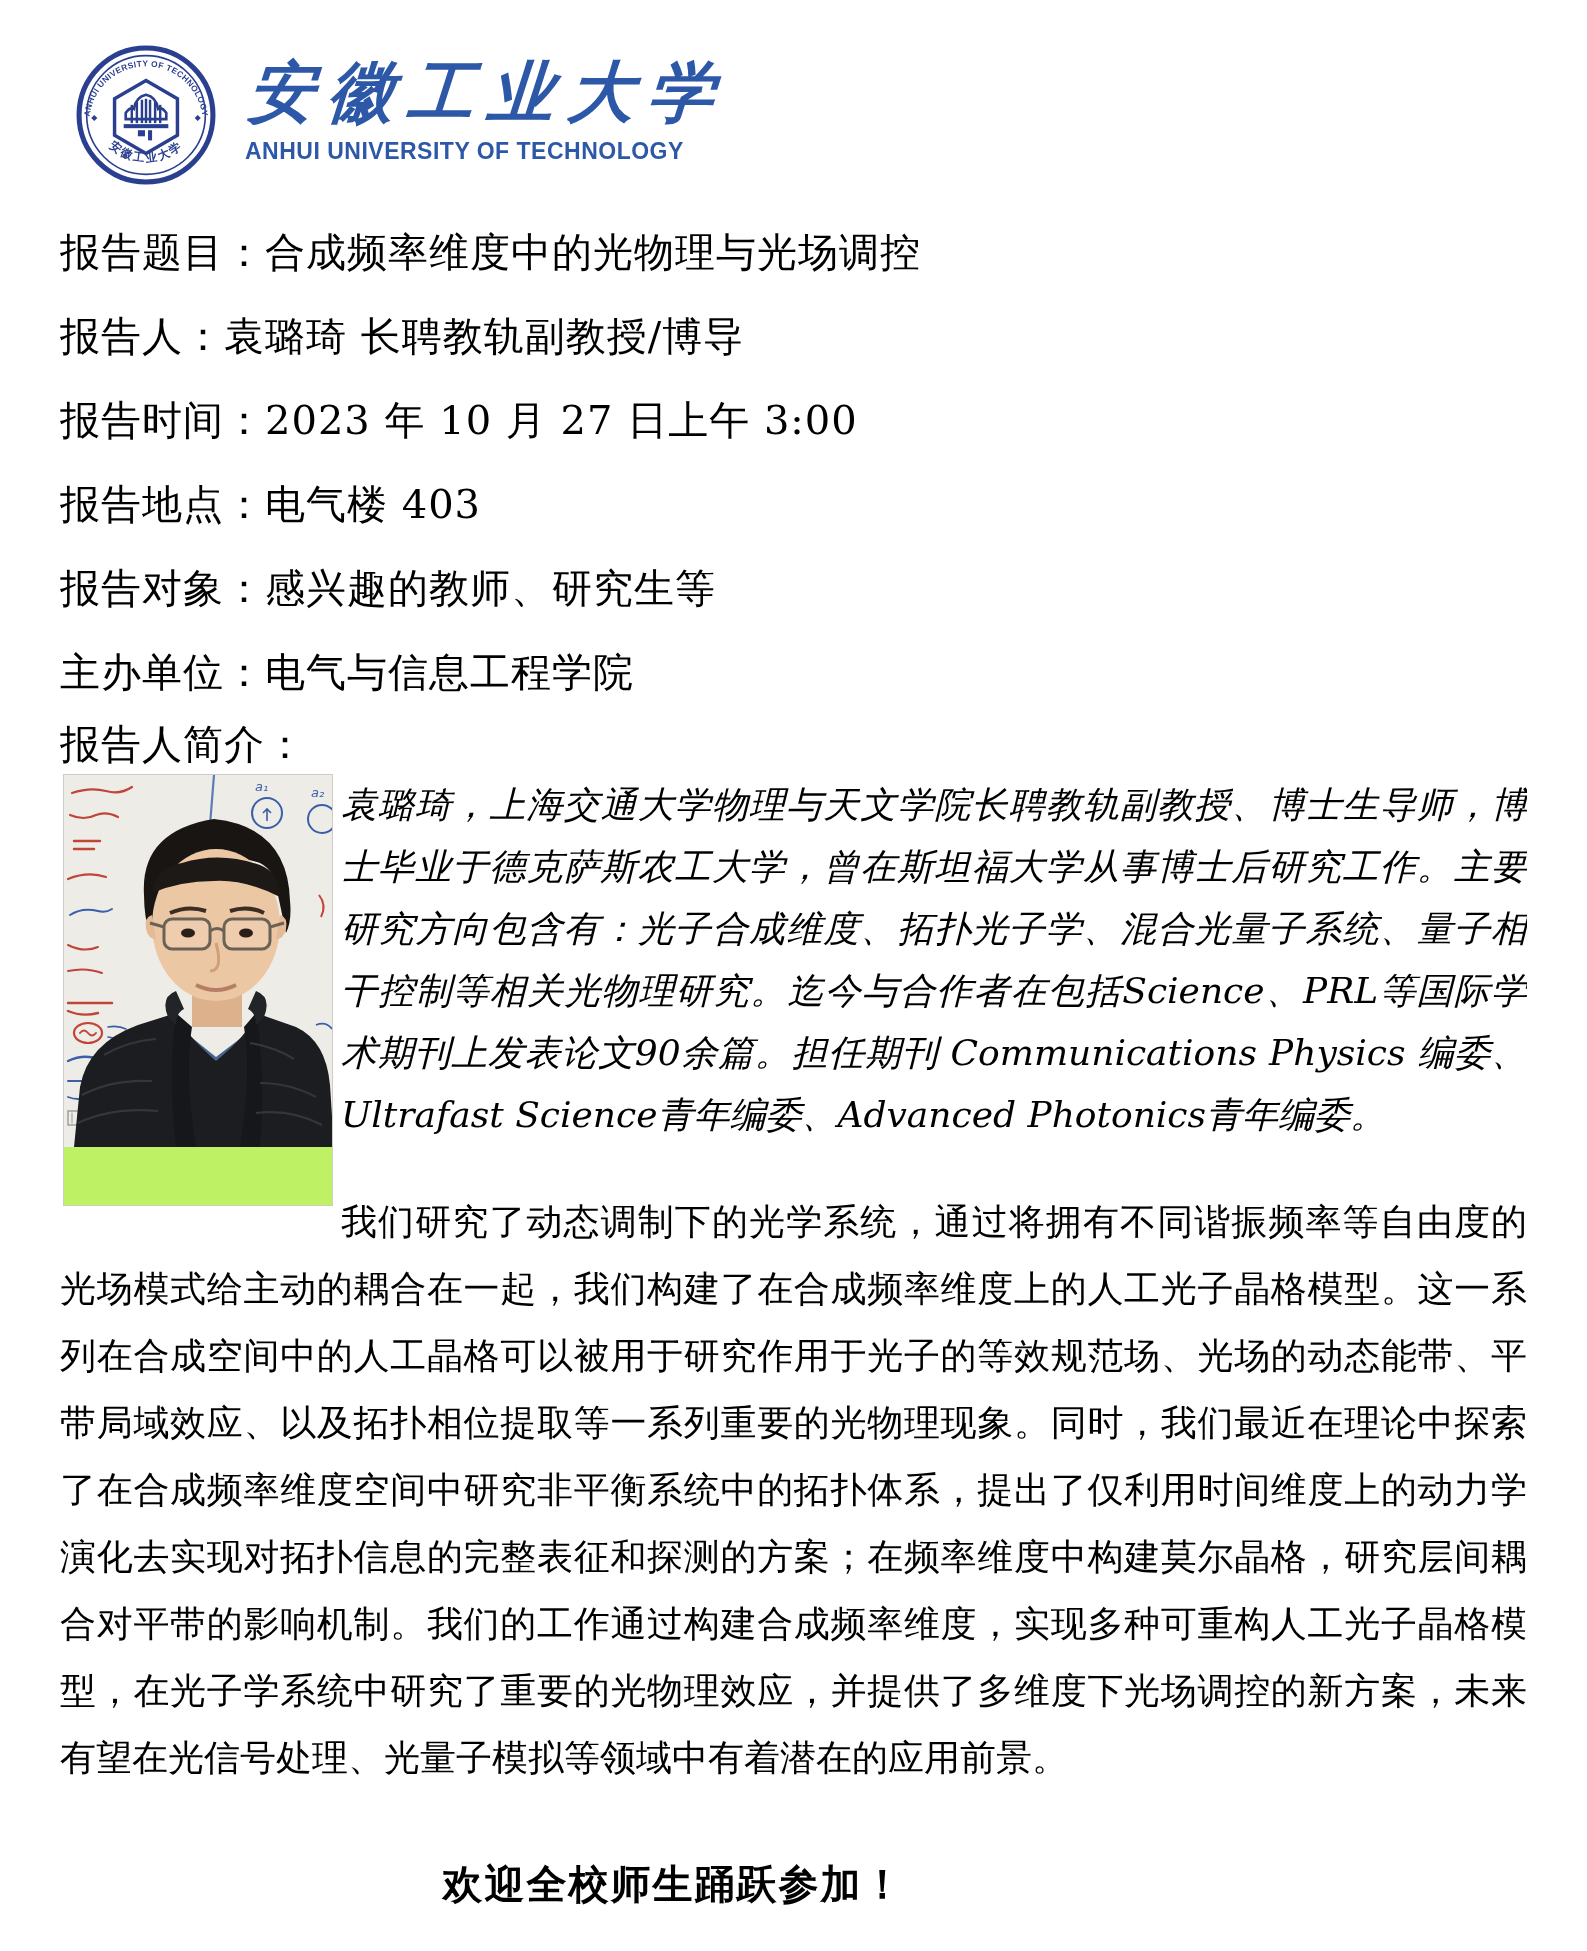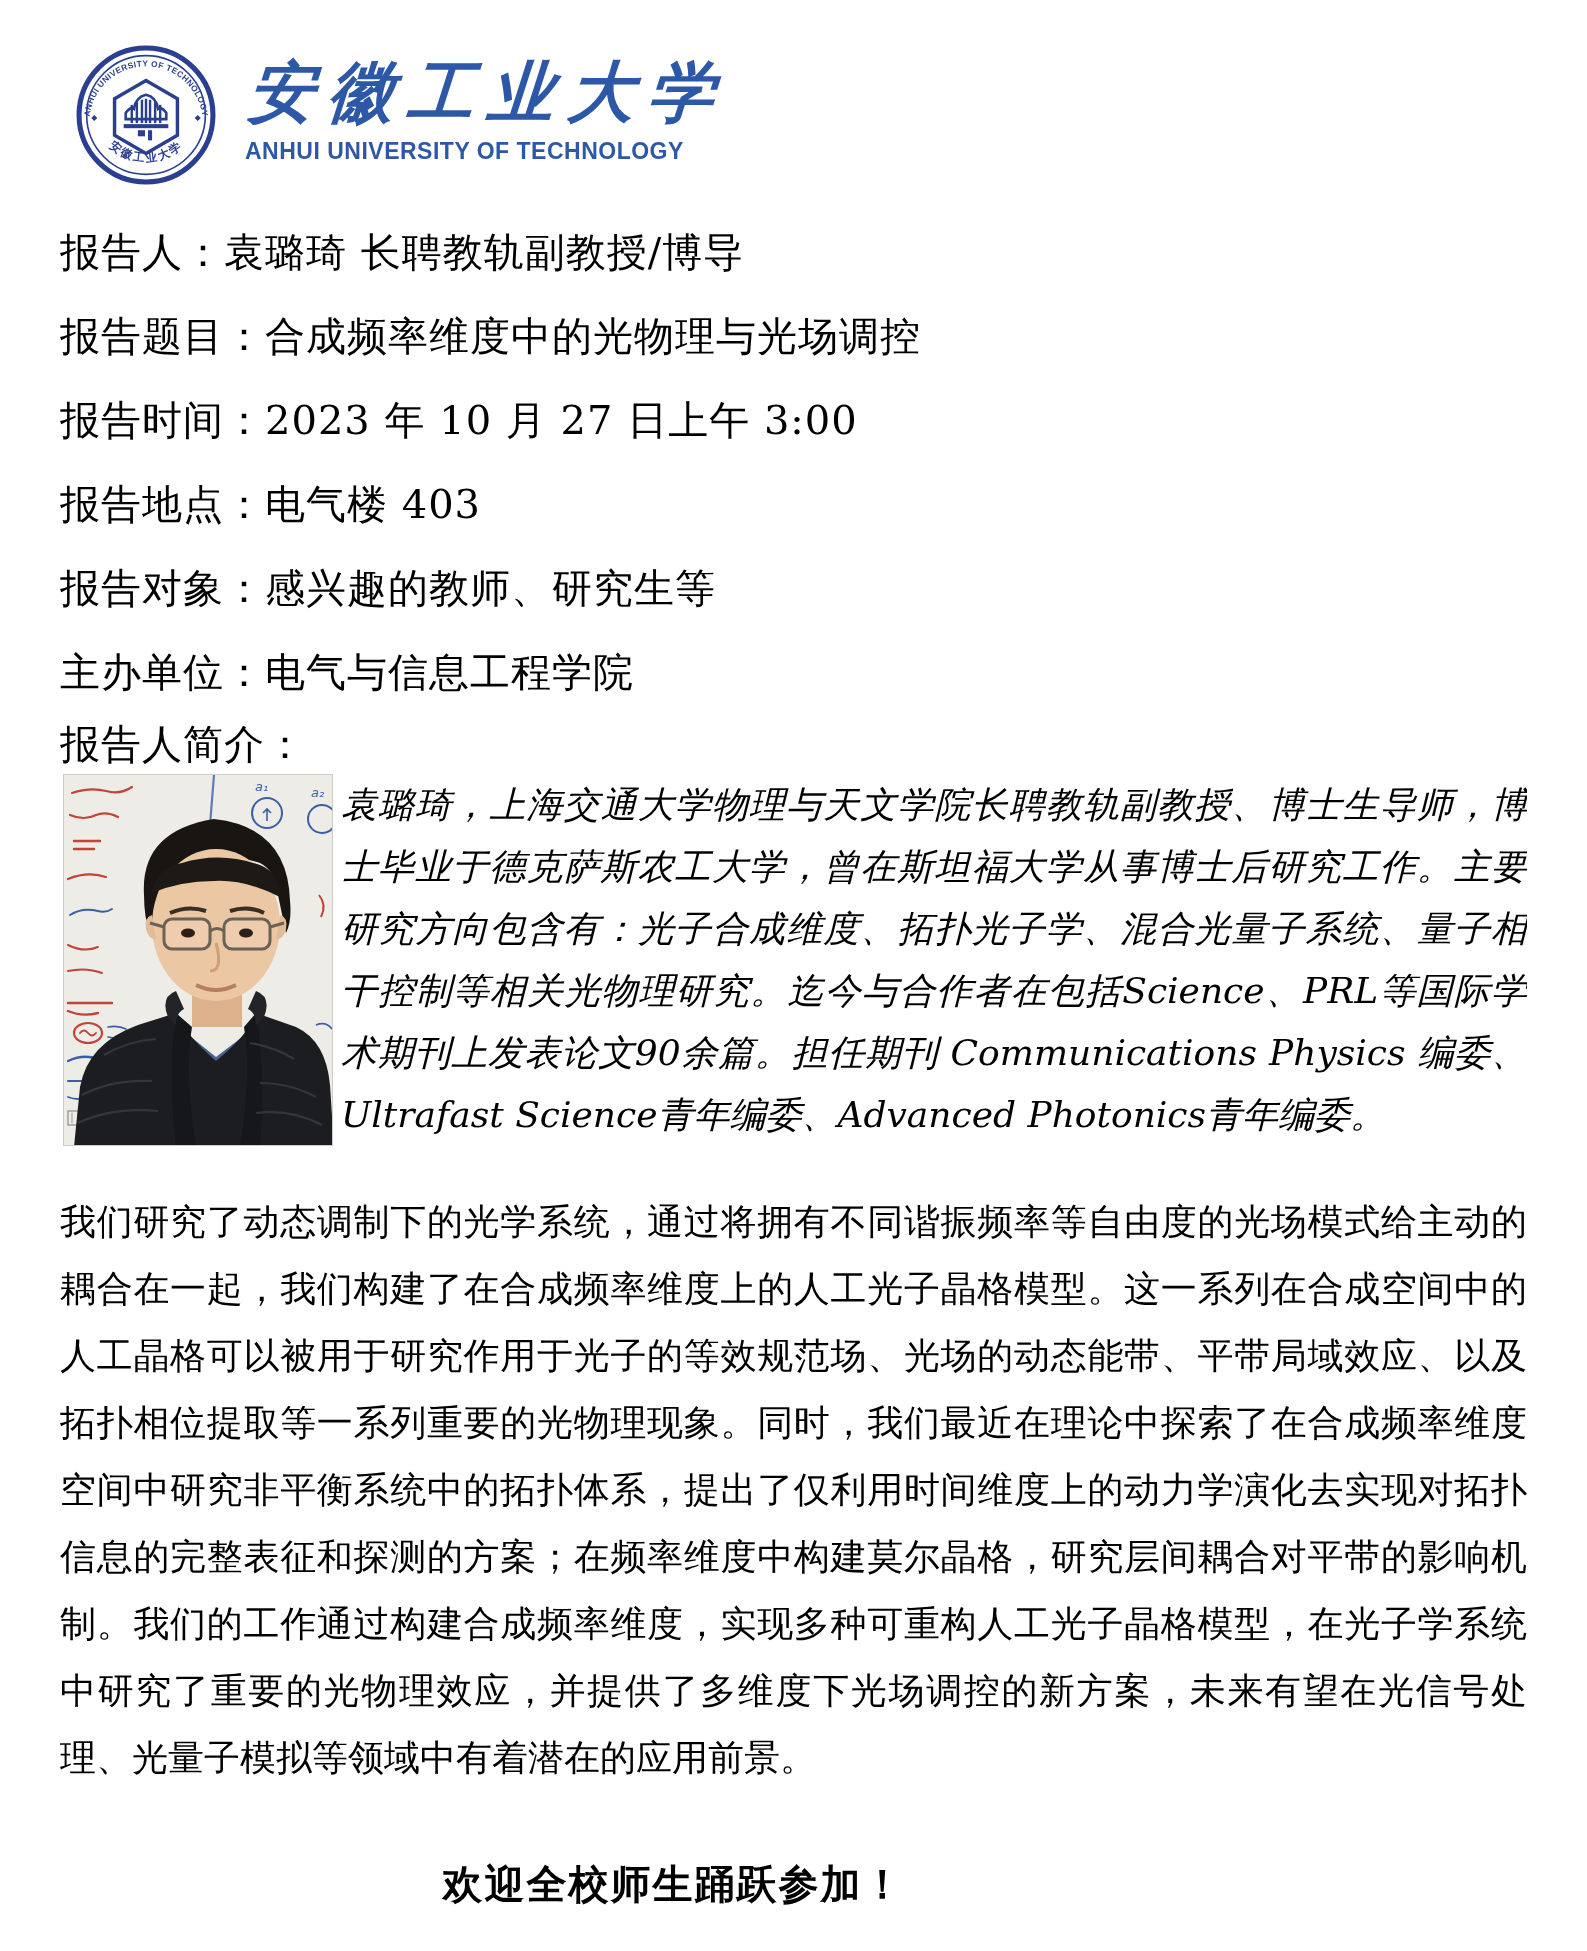--- a/index.html
+++ b/index.html
@@ -33,22 +33,22 @@
   .info { margin: 20px 0 0 60px; }
   .info-line {
     height: 84px; display: flex; align-items: center;
     font-size: 40px; letter-spacing: 1px; white-space: pre;
   }
   .info-line.short { height: 60px; }
 
   
   .profile { margin: 0 60px 0 60px; }
   .photo-wrap {
-    float: left; width: 270px; height: 372px; margin: 0 8px 4px 3px;
-    border: 1px solid #cfccc6; overflow: hidden; background: #3b82f6;
+    float: left; width: 270px; height: 432px; margin: 0 8px 4px 3px;
+    border: 1px solid #cfccc6; overflow: hidden; background: #bef264;
   }
   .bio {
     font-size: 36px; line-height: 62px; text-align: justify;
     text-justify: inter-ideograph; overflow: hidden; font-style: italic;
   }
   .abstract-heading {
     clear: left; margin: 10px 0 0 250px; font-size: 40px; height: 52px;
     display: flex; align-items: center; letter-spacing: 2px;
   }
 
@@ -109,22 +109,22 @@
         </g>
       </svg>
     </div>
     <div class="logo-text">
       <div class="calligraphy">安徽工业大学</div>
       <div class="logo-english">ANHUI UNIVERSITY OF TECHNOLOGY</div>
     </div>
   </header>
 
   <section class="info">
+    <div class="info-line">报告题目：合成频率维度中的光物理与光场调控</div>
     <div class="info-line">报告人：袁璐琦 长聘教轨副教授/博导</div>
-    <div class="info-line">报告题目：合成频率维度中的光物理与光场调控</div>
     <div class="info-line">报告时间：2023 年 10 月 27 日上午 3:00</div>
     <div class="info-line">报告地点：电气楼 403</div>
     <div class="info-line">报告对象：感兴趣的教师、研究生等</div>
     <div class="info-line">主办单位：电气与信息工程学院</div>
     <div class="info-line short">报告人简介：</div>
   </section>
 
   <section class="profile">
     <div class="photo-wrap">
       <svg viewBox="0 0 270 372" width="270" height="372">

